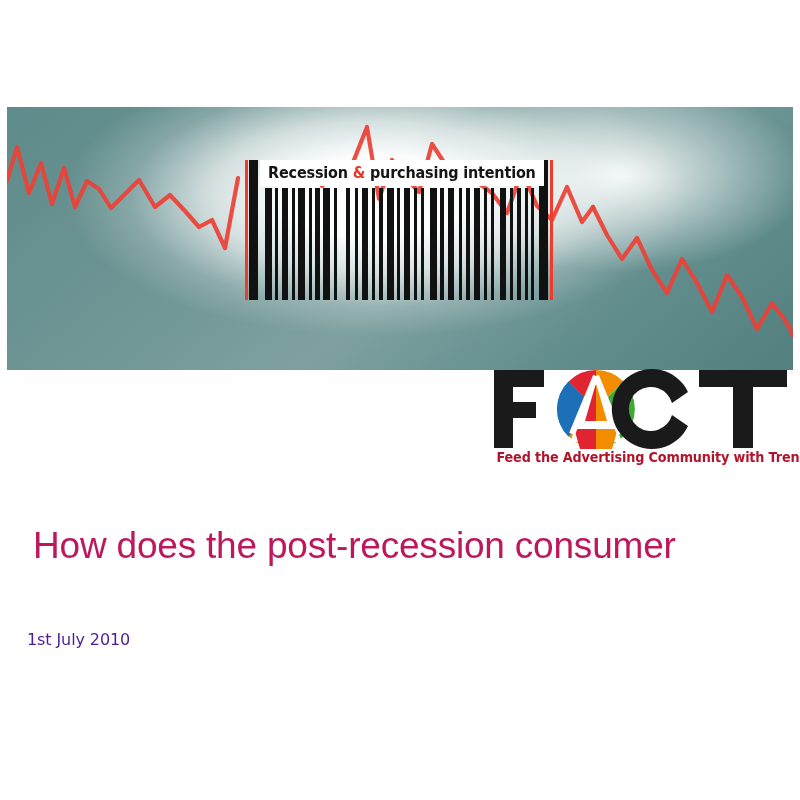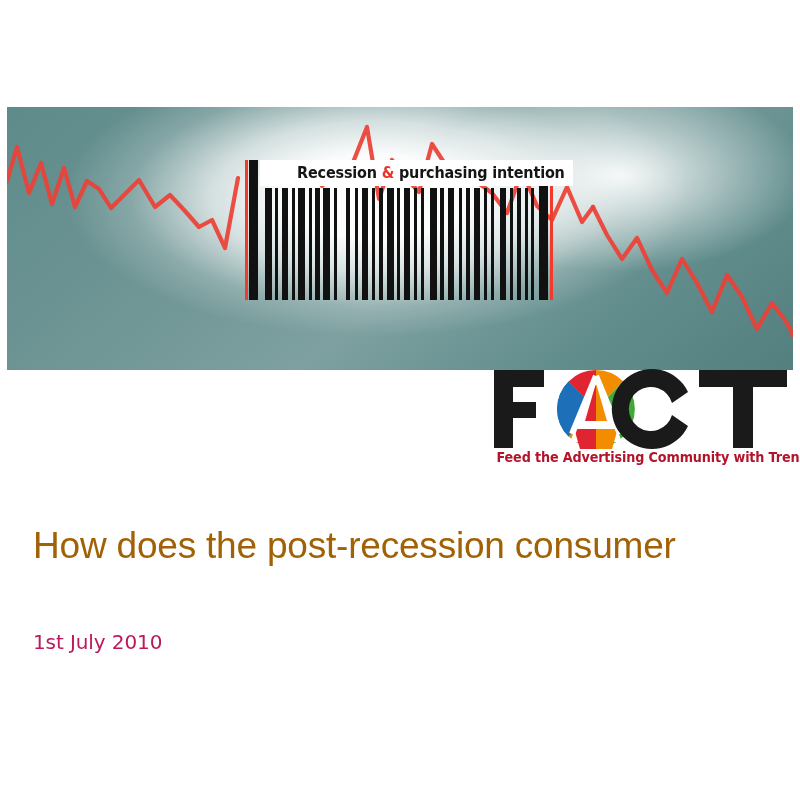--- a/index.html
+++ b/index.html
@@ -68,21 +68,20 @@
     position: absolute;
     left: 17px;
     top: 0px;
     width: 284px;
     height: 26px;
     background: #ffffff;
     display: flex;
     align-items: center;
     justify-content: center;
     white-space: nowrap;
-    padding-left: 29px;
   }
   #barcode-label .bc-text {
     font-family: "DejaVu Sans", sans-serif;
     font-weight: bold;
     font-size: 15.5px;
     letter-spacing: -0.2px;
     color: #151515;
     transform: scaleX(0.93);
     transform-origin: center;
   }
@@ -131,32 +130,32 @@
   
   #headline {
     position: absolute;
     left: 33px;
     top: 521px;
     width: 730px;
     font-family: "Liberation Sans", sans-serif;
     font-weight: normal;
     font-size: 37px;
     line-height: 1.33;
-    color: #a16207;
+    color: #be185d;
     letter-spacing: -0.2px;
   }
   #headline .hl-line { display: block; }
 
   #subtitle-date {
     position: absolute;
-    left: 33px;
+    left: 27px;
     top: 630px;
     font-family: "DejaVu Sans", sans-serif;
-    font-size: 20px;
-    color: #be185d;
+    font-size: 16px;
+    color: #4c1d95;
     letter-spacing: -0.1px;
   }
 </style>
 </head>
 <body>
 
 <div id="slide">
 
   <div id="hero-banner">
     <div class="hero-bg"></div>

